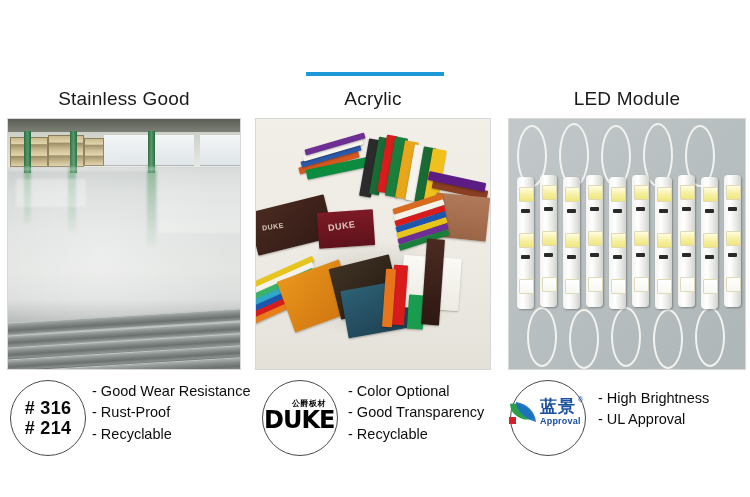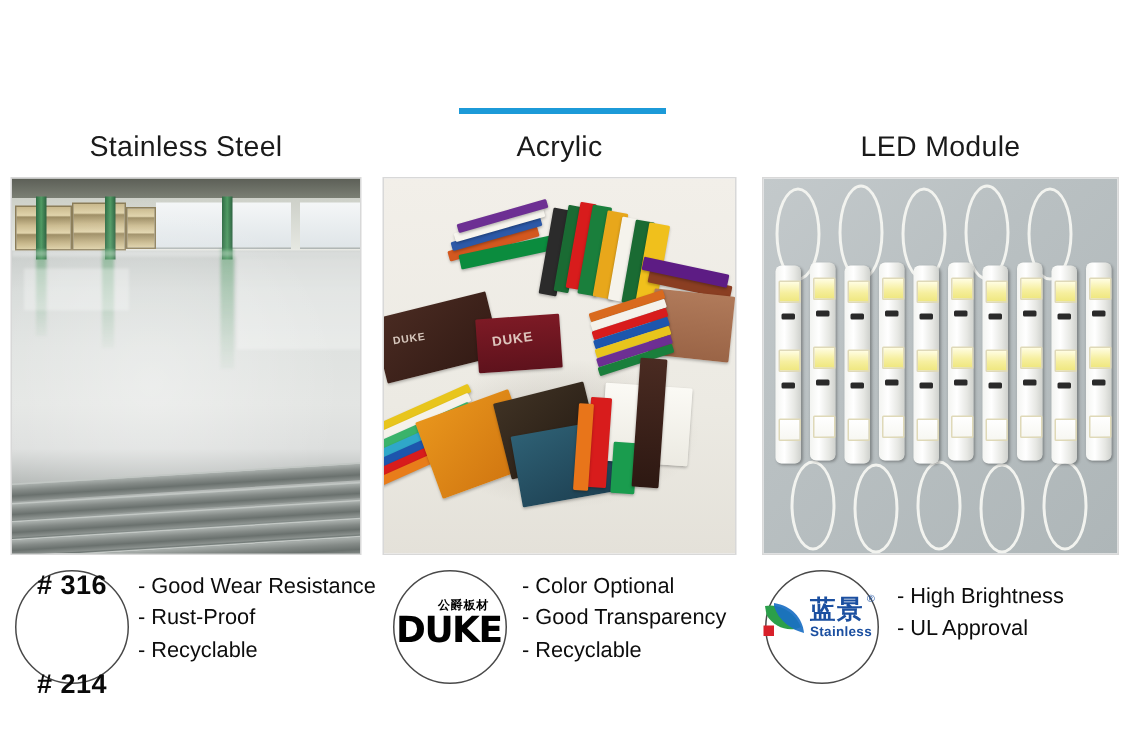--- a/index.html
+++ b/index.html
@@ -194,22 +194,21 @@
     border-radius: 50%;
     box-sizing: border-box;
   }
   .badge-inner {
     position: absolute;
     left: 6px; top: 2px;
     width: 76px; height: 76px;
     display: flex;
     flex-direction: column;
     align-items: center;
-    justify-content: flex-start;
-    gap: 46px;
+    justify-content: center;
   }
 
   .grade-line {
     font-size: 18px;
     font-weight: bold;
     color: #0a0a0a;
     line-height: 1.12;
     letter-spacing: 0.3px;
     white-space: nowrap;
   }
@@ -288,21 +287,21 @@
     font-family: "DejaVu Sans", sans-serif;
   }
 </style>
 </head>
 <body>
 
 <div id="page">
 
   <div class="title-underline"></div>
 
-  <div class="col-head c0">Stainless Steel</div>
+  <div class="col-head c0">Stainless Good</div>
   <div class="col-head c2">LED Module</div>
   <div class="col-head c1">Acrylic</div>
 
   <div class="photo p0">
     <div class="ss-bg"></div>
     <div class="ss-ceiling"></div>
     <div class="ss-wall"></div>
 
     <div class="ss-window" style="left:96px;  width:44px;"></div>
     <div class="ss-window" style="left:146px; width:40px;"></div>
@@ -505,21 +504,21 @@
 
   <div class="feature f2">
     <div class="badge-circle"></div>
     <div class="bv-logo">
       <svg class="bv-mark" viewBox="0 0 30 26">
         <path d="M2 4 C12 2, 22 8, 26 18 C18 22, 8 18, 3 10 Z" fill="#2b9f4a"></path>
         <path d="M8 2 C20 4, 27 12, 28 22 C20 20, 11 14, 8 4 Z" fill="#1a6fc4" opacity="0.92"></path>
         <rect x="1" y="17" width="7" height="7" fill="#d8202a"></rect>
       </svg>
       <div class="bv-cn">蓝景</div>
-      <div class="bv-en">Stainless</div>
+      <div class="bv-en">Approval</div>
       <div class="bv-reg">®</div>
     </div>
     <div class="bullets">
       <div class="bullet">- High Brightness</div>
       <div class="bullet">- UL Approval</div>
     </div>
   </div>
 
 
 </div>

